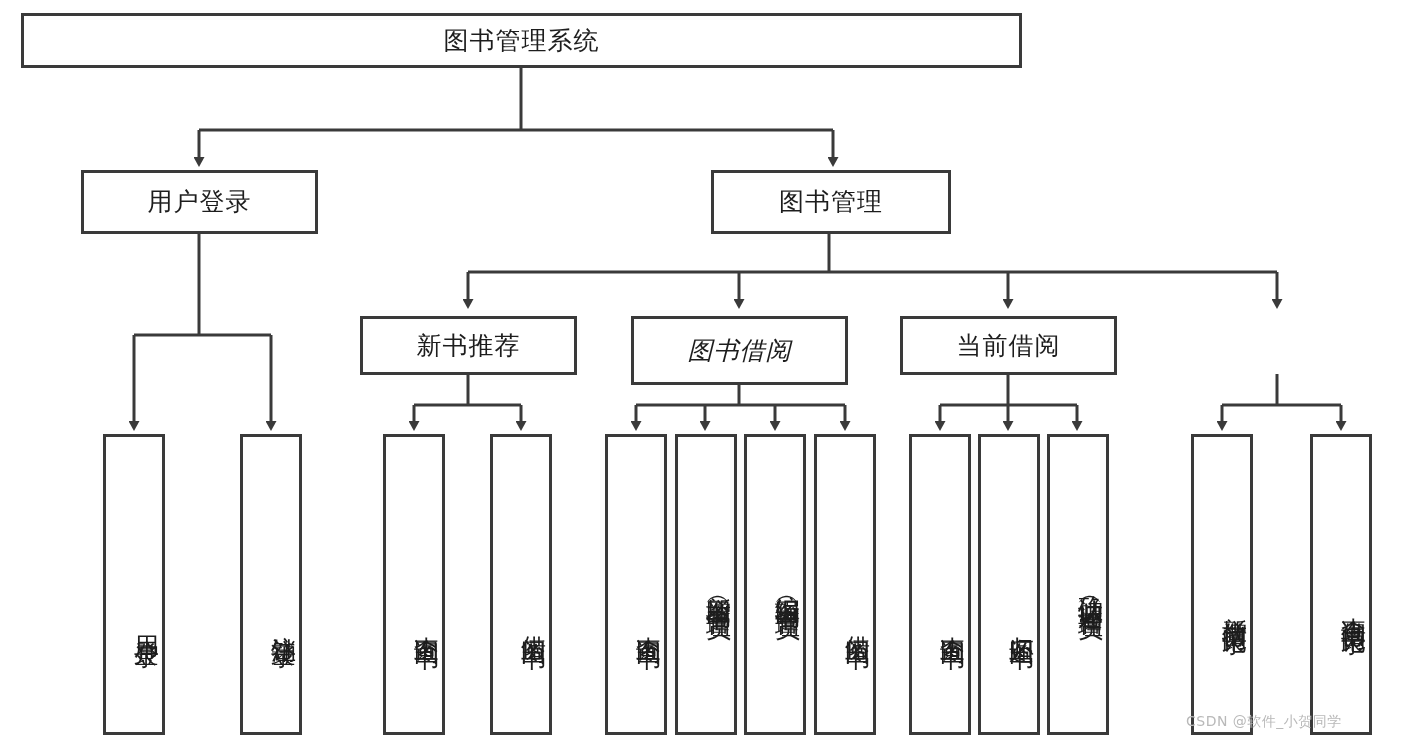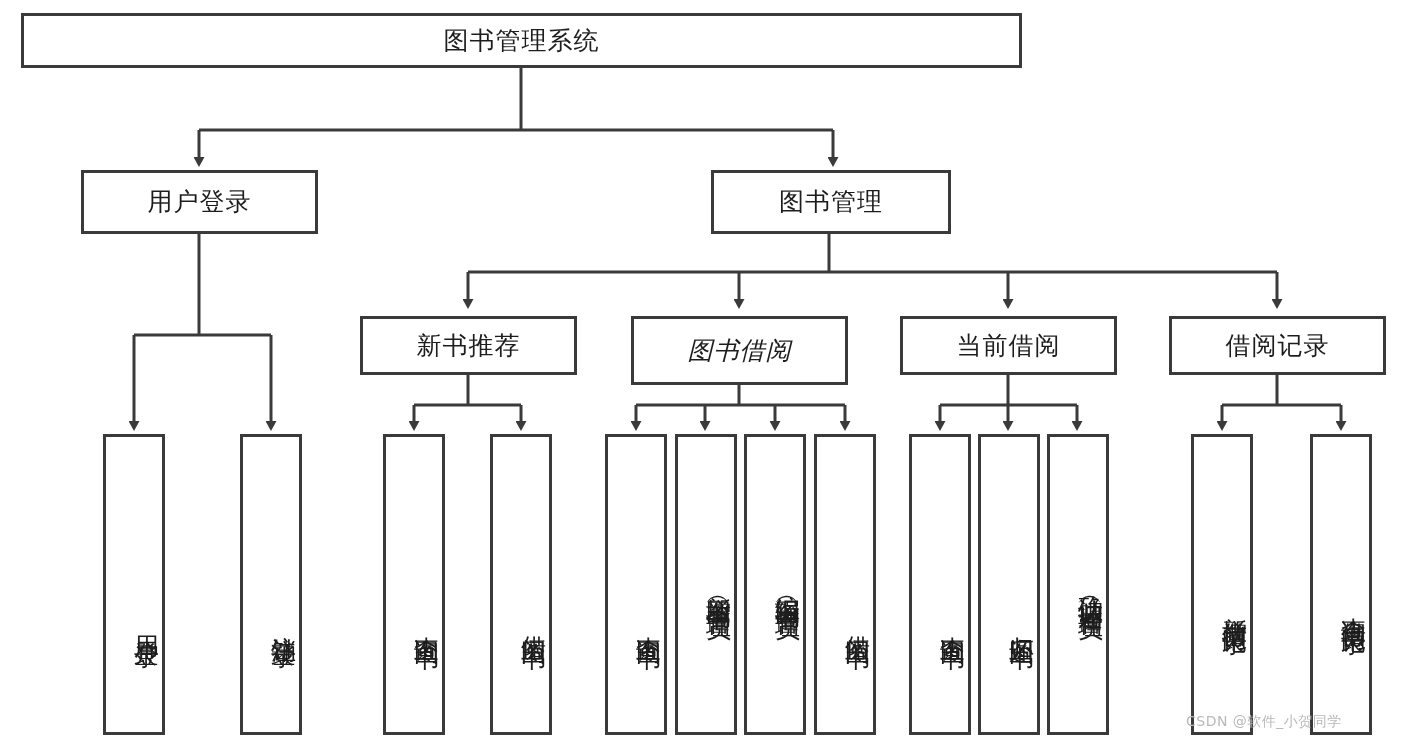--- a/index.html
+++ b/index.html
@@ -128,23 +128,20 @@
 
   <div class="node horiz" style="left:360px; top:316px; width:217px; height:59px;">
     <span>新书推荐</span>
   </div>
   <div class="node horiz" style="left:631px; top:316px; width:217px; height:69px;font-style:italic;">
     <span>图书借阅</span>
   </div>
   <div class="node horiz" style="left:900px; top:316px; width:217px; height:59px;">
     <span>当前借阅</span>
   </div>
-  <div class="node horiz" style="left:1169px; top:316px; width:217px; height:59px;">
-    <span>借阅记录</span>
-  </div>
 
   <div class="node vert" style="left:103px; top:434px; width:62px; height:301px; padding-top:74px;">
     <span>用户登录</span>
   </div>
   <div class="node vert" style="left:240px; top:434px; width:62px; height:301px; padding-top:74px;">
     <span>注销登录</span>
   </div>
 
   <div class="node vert" style="left:383px; top:434px; width:62px; height:301px; padding-top:74px;">
     <span>查询图书</span>

